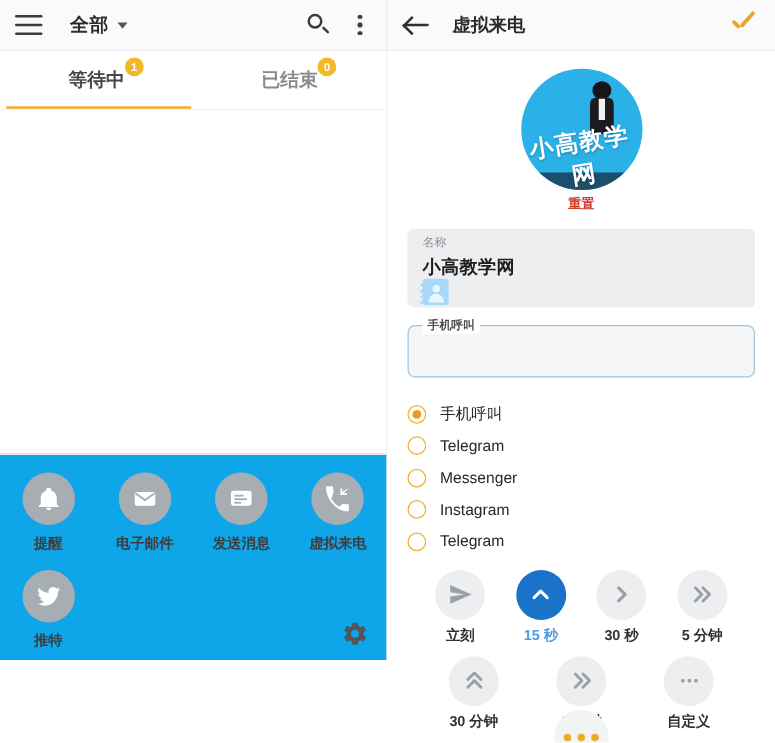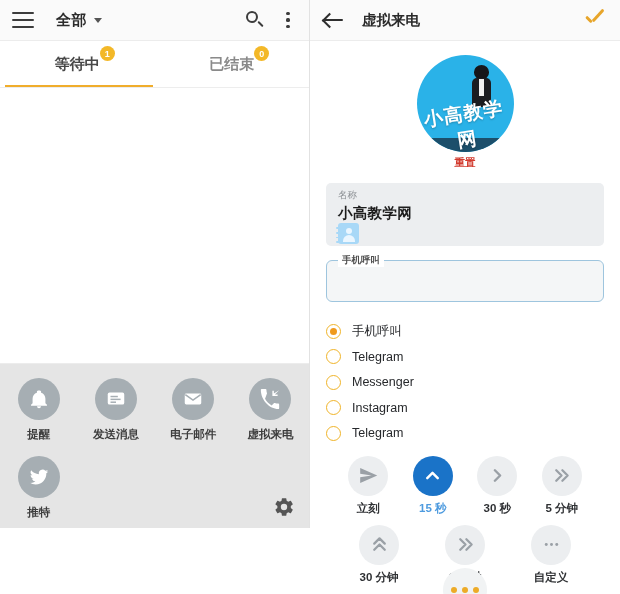--- a/index.html
+++ b/index.html
@@ -84,21 +84,21 @@
   .avatar-wrap{position:relative;}
   .item-txt{margin-left:13px;line-height:1.45;}
   .item-name{font-size:12.5px;color:#2e2e2e;font-weight:600;}
   .item-sub{font-size:12.5px;color:#3a3a3a;}
   .list-rule{height:1px;background:#ededed;}
 
   .l-mid{flex:1;background:#ffffff;}
 
   
   .shortcuts{
-    background:#e5e5e5;padding:14px 0 8px 0;position:relative;border-top:1px solid #ececec;
+    background:#0ea5e9;padding:14px 0 8px 0;position:relative;border-top:1px solid #ececec;
   }
   .sc-row{display:flex;}
   .sc{flex:1;display:flex;flex-direction:column;align-items:center;cursor:pointer;}
   .sc-ic{
     width:42px;height:42px;border-radius:50%;background:#a6aeb3;
     display:flex;align-items:center;justify-content:center;
   }
   .sc-lbl{margin-top:7px;font-size:11.5px;color:#3d3d3d;font-weight:600;}
   .sc-row2{display:flex;margin-top:14px;}
   .sc-row2 .sc{flex:0 0 25%;}
@@ -253,37 +253,37 @@
             <svg width="22" height="22" viewBox="0 0 24 24">
                 <path fill="#fff" d="M12 22a2.2 2.2 0 0 0 2.2-2.1H9.8A2.2 2.2 0 0 0 12 22zm7-5.3v-5c0-3.2-1.8-5.9-4.7-6.6v-.7A1.6 1.6 0 0 0 12 2.8a1.6 1.6 0 0 0-2.3 1.6v.7C6.8 5.8 5 8.5 5 11.7v5L3.3 18.4v.9h17.4v-.9z"></path>
               </svg>
           </div>
           <div class="sc-lbl">提醒</div>
         </div>
 
         <div class="sc">
           <div class="sc-ic">
             <svg width="22" height="22" viewBox="0 0 24 24">
+                <rect x="3" y="6" width="18" height="12" rx="1.6" fill="#fff"></rect>
+                <path d="M3.6 7.2 12 13.2l8.4-6" stroke="#a6aeb3" stroke-width="1.7" fill="none"></path>
+              </svg>
+          </div>
+          <div class="sc-lbl">电子邮件</div>
+        </div>
+
+        <div class="sc">
+          <div class="sc-ic">
+            <svg width="22" height="22" viewBox="0 0 24 24">
                 <rect x="3" y="5" width="18" height="13" rx="2" fill="#fff"></rect>
                 <rect x="6" y="8.5" width="8" height="1.6" fill="#a6aeb3"></rect>
                 <rect x="6" y="11.6" width="11" height="1.6" fill="#a6aeb3"></rect>
                 <rect x="6" y="14.7" width="6" height="1.6" fill="#a6aeb3"></rect>
               </svg>
           </div>
           <div class="sc-lbl">发送消息</div>
-        </div>
-
-        <div class="sc">
-          <div class="sc-ic">
-            <svg width="22" height="22" viewBox="0 0 24 24">
-                <rect x="3" y="6" width="18" height="12" rx="1.6" fill="#fff"></rect>
-                <path d="M3.6 7.2 12 13.2l8.4-6" stroke="#a6aeb3" stroke-width="1.7" fill="none"></path>
-              </svg>
-          </div>
-          <div class="sc-lbl">电子邮件</div>
         </div>
 
         <div class="sc">
           <div class="sc-ic">
             <svg width="22" height="22" viewBox="0 0 24 24">
                 <path fill="#fff" d="M6.6 10.8c1.6 3.1 4.1 5.6 7.2 7.2l2.4-2.4c.3-.3.7-.4 1.1-.3 1.2.4 2.4.6 3.7.6.6 0 1 .4 1 1V21c0 .6-.4 1-1 1C11.6 22 2 12.4 2 1c0-.6.4-1 1-1h4.1c.6 0 1 .4 1 1 0 1.3.2 2.5.6 3.7.1.4 0 .8-.3 1.1z" transform="translate(0,1)"></path>
                 <path fill="#fff" d="M22 2.5 17.3 7.2h3v1.6h-5.7V3.1h1.6v3z"></path>
               </svg>
           </div>
           <div class="sc-lbl">虚拟来电</div>

